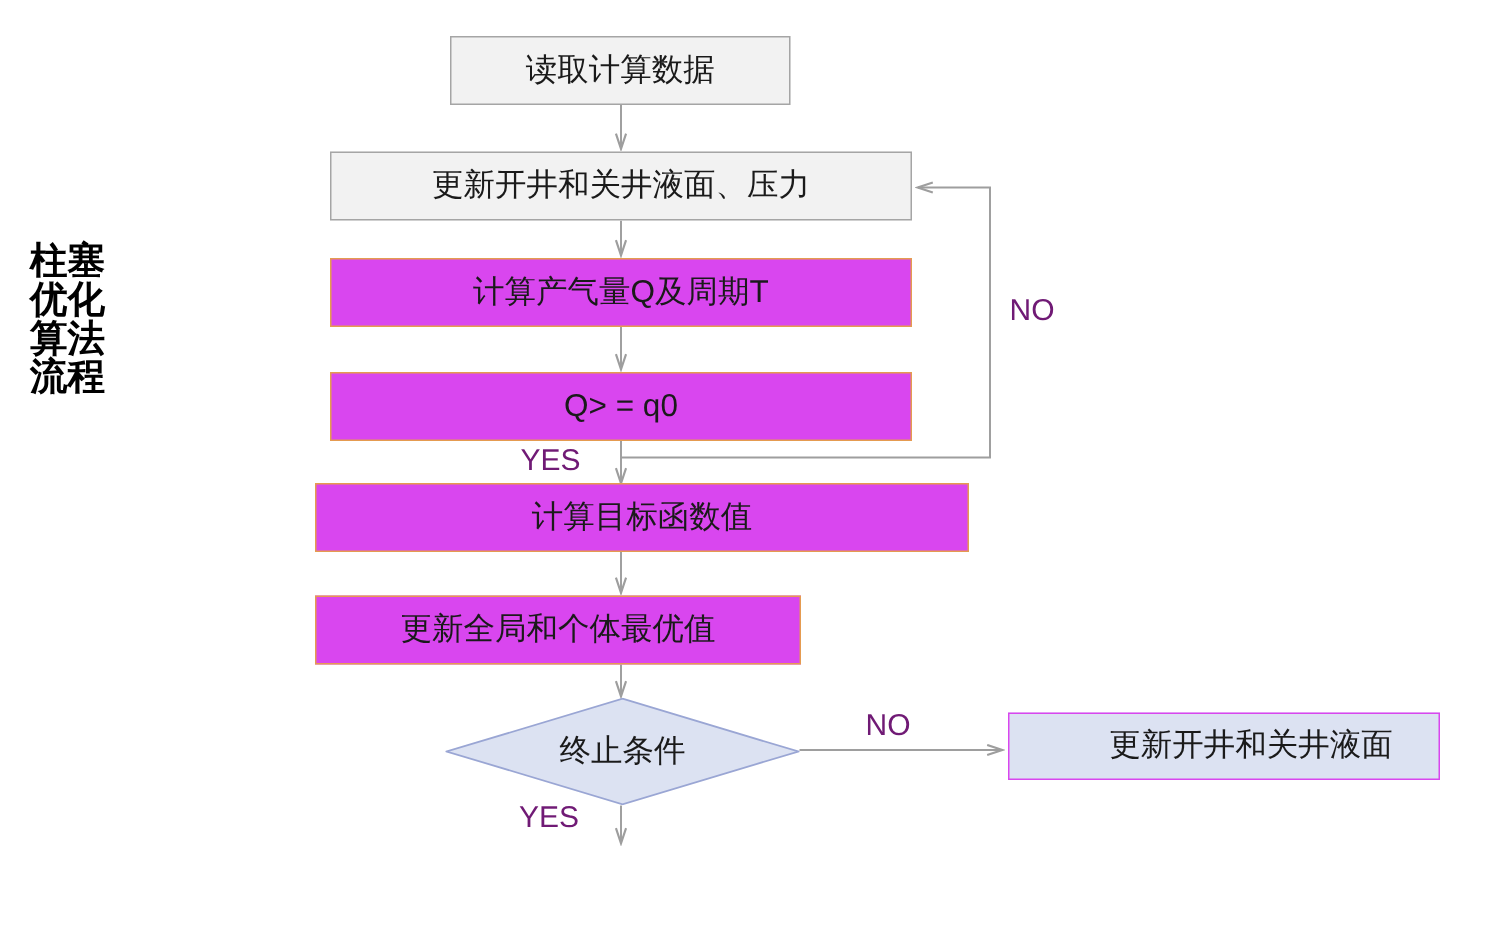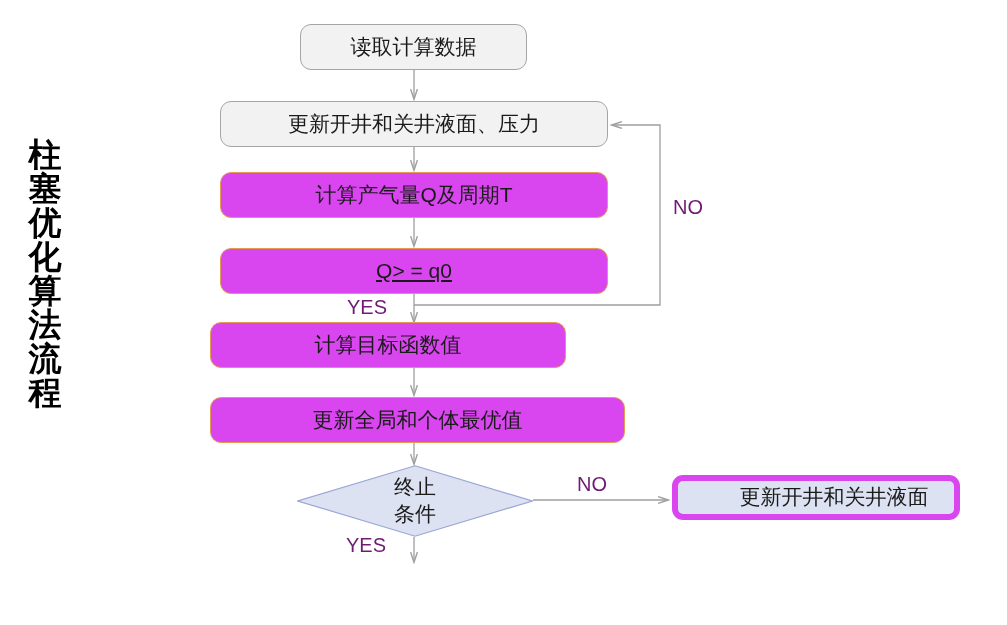--- a/index.html
+++ b/index.html
@@ -13,73 +13,71 @@
   #canvas {
     position: relative;
     width: 1007px;
     height: 625px;
     background: #ffffff;
     overflow: hidden;
   }
   .vtitle {
     position: absolute;
     left: 14px;
-    top: 138px;
+    top: 162px;
     width: 62px;
-    font-size: 33px;
+    font-size: 25px;
     font-weight: bold;
     line-height: 1.03;
     color: #000000;
     letter-spacing: 0px;
     text-align: center;
     writing-mode: horizontal-tb;
     word-break: break-all;
   }
   .node {
     position: absolute;
     box-sizing: border-box;
     display: flex;
     align-items: center;
     justify-content: center;
     font-size: 21px;
     color: #1a1a1a;
     line-height: 1.18;
     text-align: center;
-    border-radius: 11px;
   }
   .node.gray {
     background: #F2F2F2;
     border: 1px solid #A5A5A5;
   }
   .node.orange {
     background: #d946ef;
     border: 1px solid #E59B50;
   }
   .node.blue {
     background: #DCE2F2;
-    border: 6px solid #d946ef;
+    border: 1px solid #d946ef;
     padding-left: 36px;
   }
   .diamond-wrap {
     position: absolute;
   }
   .diamond-wrap svg {
     display: block;
     position: absolute;
     left: 0;
     top: 0;
   }
   .diamond-label {
     position: absolute;
     left: 0;
     top: 0;
     width: 100%;
     height: 100%;
     display: flex;
-    flex-direction: column;
     align-items: center;
     justify-content: center;
     font-size: 21px;
     color: #1a1a1a;
     line-height: 1.28;
   }
   .edge-label {
     position: absolute;
     font-size: 20px;
     color: #701a75;
@@ -134,29 +132,29 @@
   </div>
 
   <div class="node gray" style="left:220px; top:101px; width:388px; height:46px;">
     <span>更新开井和关井液面、压力</span>
   </div>
 
   <div class="node orange" style="left:220px; top:172px; width:388px; height:46px;">
     <span>计算产气量Q及周期T</span>
   </div>
 
-  <div class="node orange" style="left:220px; top:248px; width:388px; height:46px;text-decoration:underline;">
+  <div class="node orange" style="left:220px; top:248px; width:388px; height:46px;">
     <span>Q&gt; = q0</span>
   </div>
 
-  <div class="node orange" style="left:210px; top:322px; width:356px; height:46px;">
+  <div class="node orange" style="left:210px; top:322px; width:436px; height:46px;">
     <span>计算目标函数值</span>
   </div>
 
-  <div class="node orange" style="left:210px; top:397px; width:415px; height:46px;">
+  <div class="node orange" style="left:210px; top:397px; width:324px; height:46px;">
     <span>更新全局和个体最优值</span>
   </div>
 
   <div class="diamond-wrap" style="left:297px; top:465px; width:236px; height:72px;">
     <svg width="236" height="72" viewBox="0 0 236 72" xmlns="http://www.w3.org/2000/svg">
       <polygon points="118,0.8 235.2,36 118,71.2 0.8,36" fill="#DCE2F2" stroke="#9AA6D4" stroke-width="1.2"></polygon>
     </svg>
     <div class="diamond-label">
       <span>终止</span>
       <span>条件</span>

